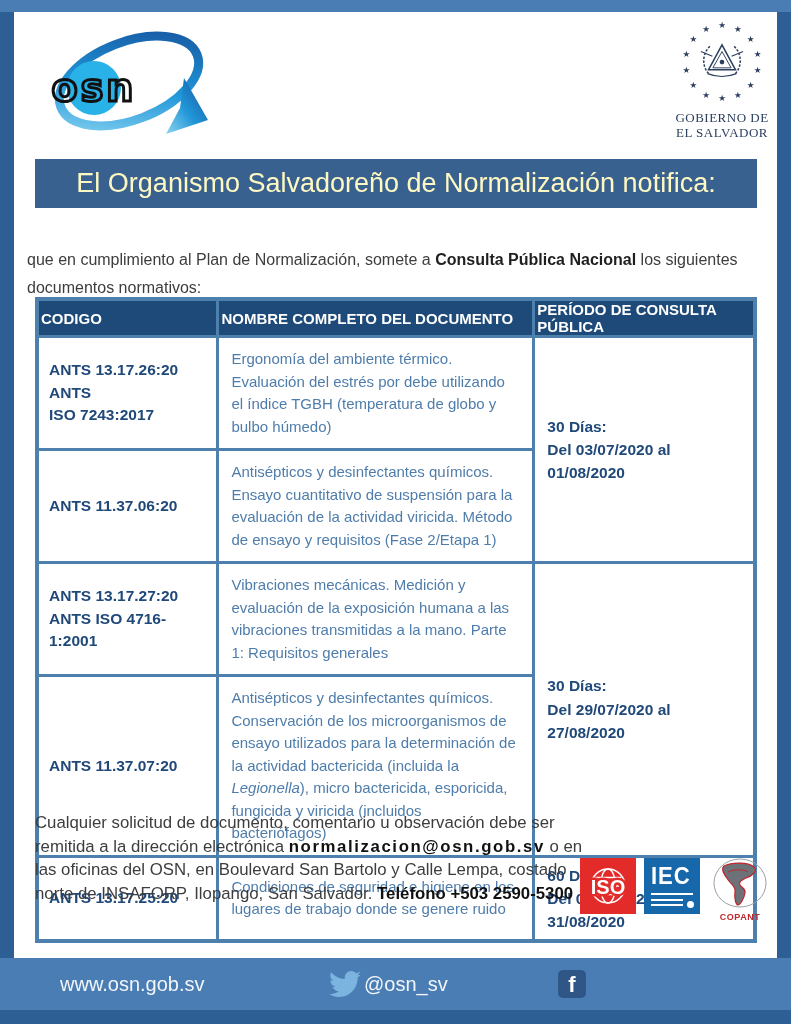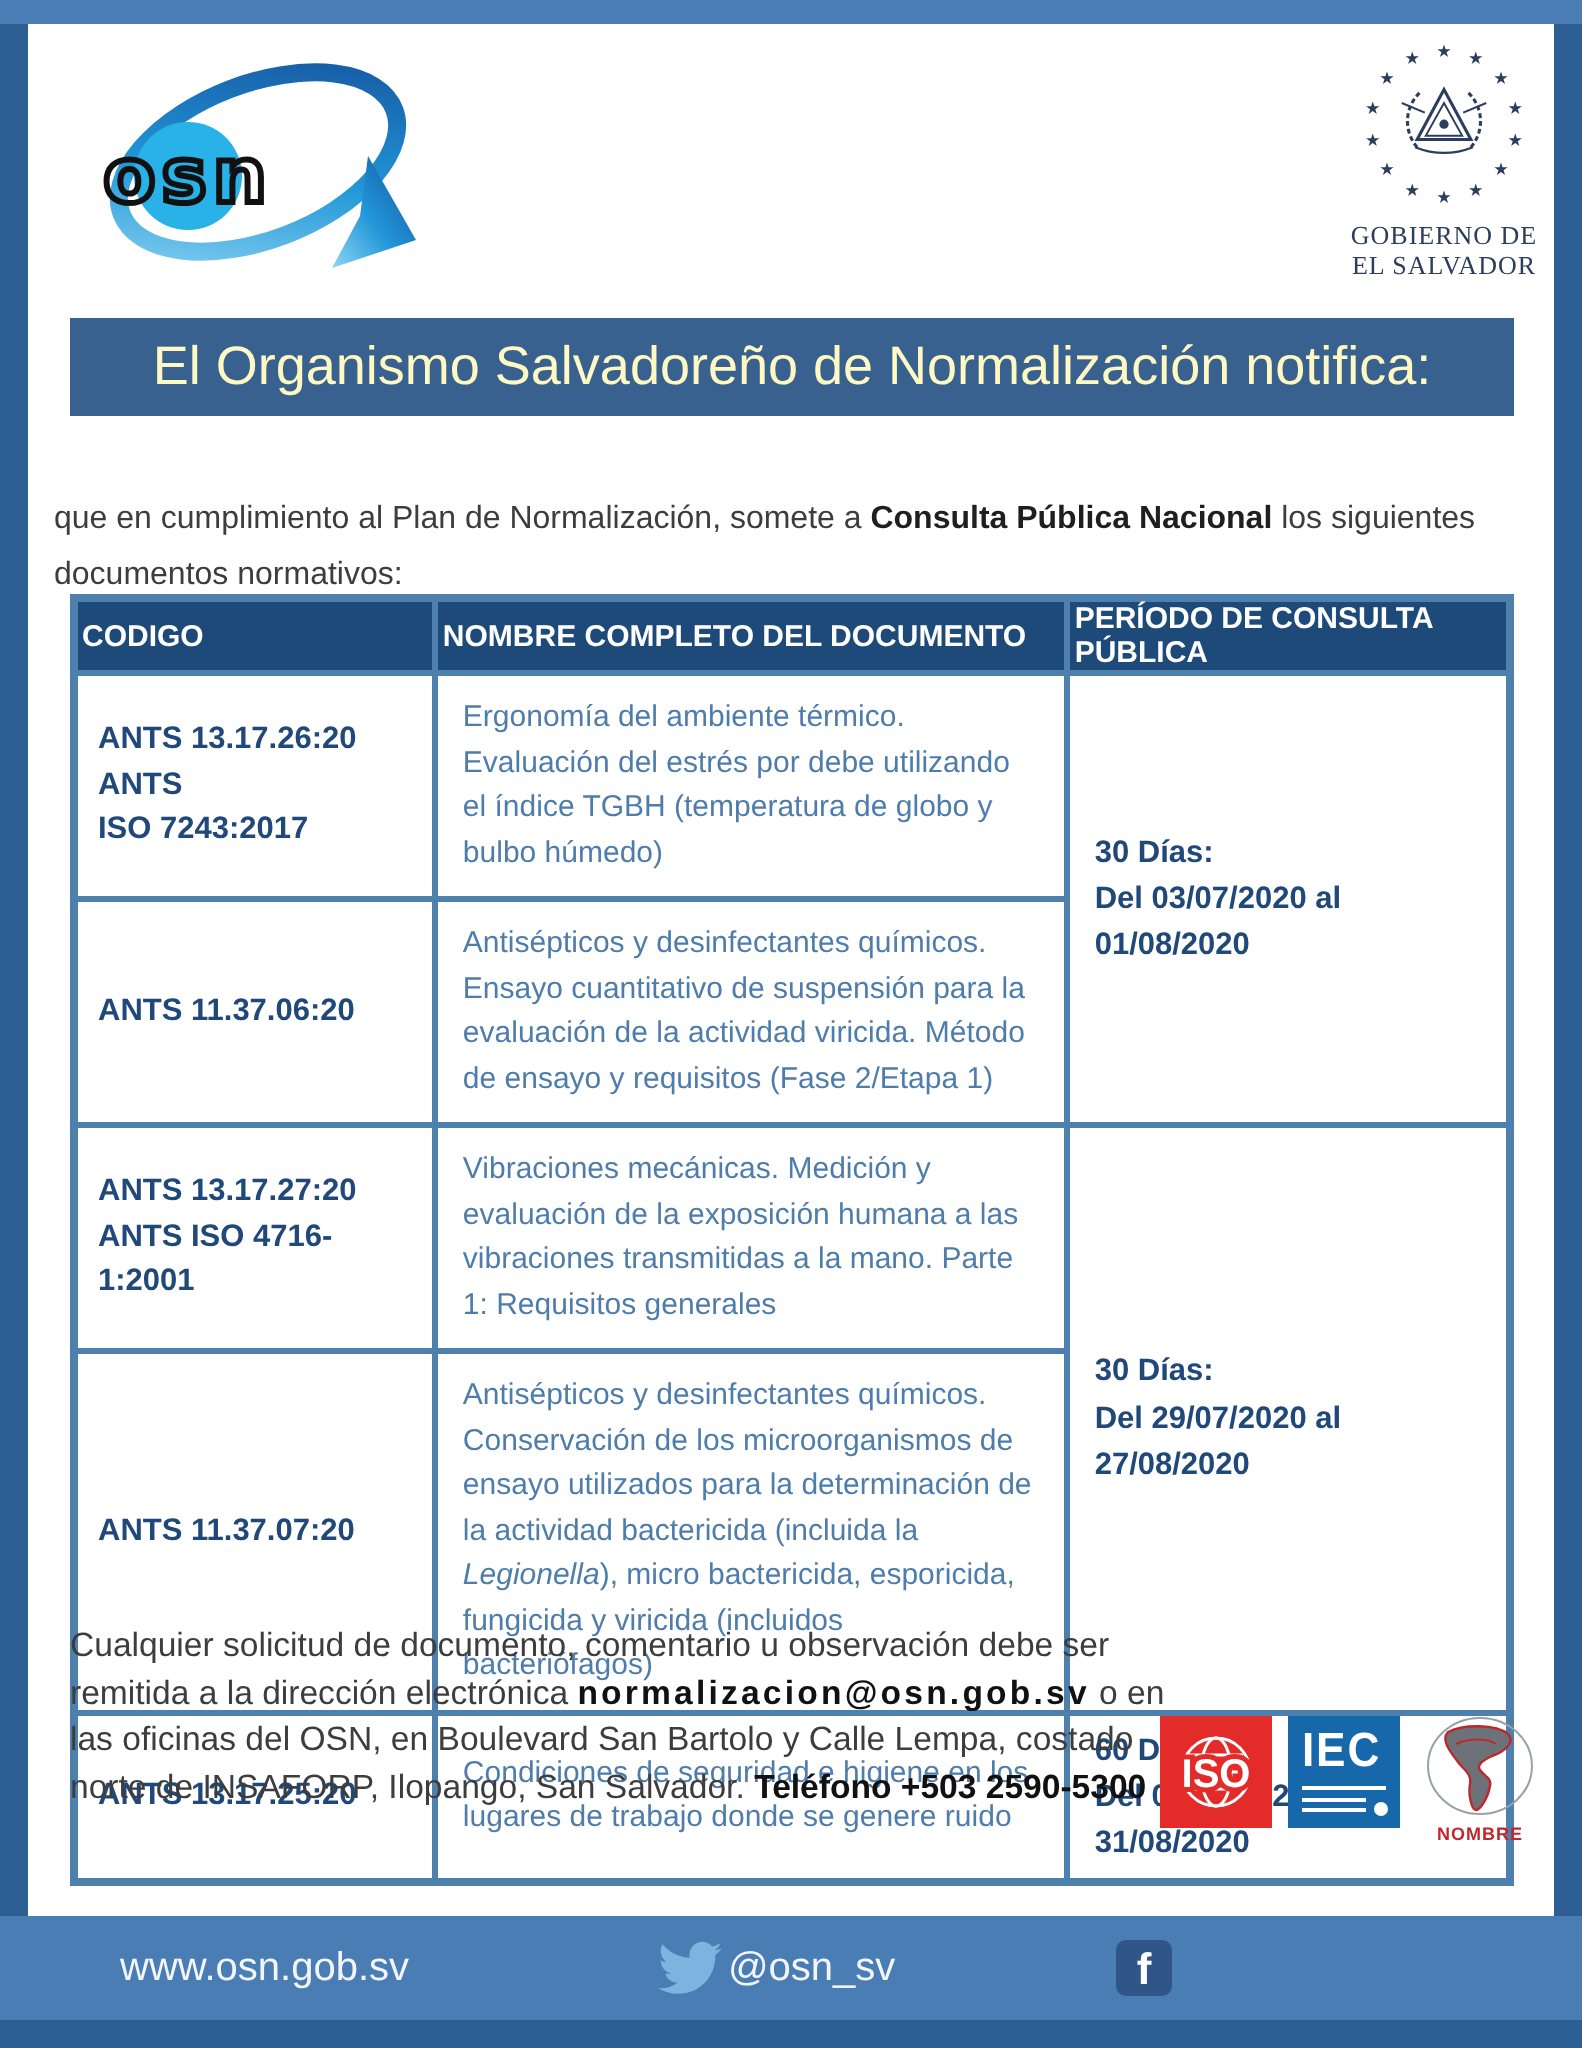--- a/index.html
+++ b/index.html
@@ -209,21 +209,21 @@
       <div class="iec-line" style="top:41px;width:32px;"></div>
       <div class="iec-line" style="top:46px;width:32px;"></div>
       <div class="iec-dot"></div>
     </div>
     <div class="copant-box">
       <svg width="64" height="52" viewBox="0 0 64 52">
         <ellipse cx="32" cy="25" rx="26" ry="24" fill="none" stroke="#9aa0a6" stroke-width="1"></ellipse>
         <path d="M16,8 C24,4 40,4 46,9 C50,13 44,18 38,20 C34,22 30,24 32,27 C34,30 38,31 37,35 C36,41 32,47 30,47 C28,47 26,40 27,34 C28,29 24,27 21,23 C18,19 12,12 16,8 Z" fill="#6d7278" stroke="#c0272d" stroke-width="1.2"></path>
         <path d="M20,14 C26,11 36,11 40,14" fill="none" stroke="#c0272d" stroke-width="1"></path>
       </svg>
-      <div class="copant-label">NOMBRE</div>
+      <div class="copant-label">COPANT</div>
     </div>
   </div>
 
   <div class="bottom-bar"></div>
   <div class="bb-site">www.osn.gob.sv</div>
   <div class="bb-tw">
     <svg width="38" height="32" viewBox="0 0 24 24">
       <path fill="#7ab4df" d="M24 4.6c-.9.4-1.8.6-2.8.8 1-.6 1.8-1.6 2.2-2.7-1 .6-2 1-3.1 1.2C19.4 2.9 18.1 2.2 16.7 2.2c-2.7 0-4.9 2.2-4.9 4.9 0 .4 0 .8.1 1.1C7.7 8 4.1 6 1.7 3.1c-.4.7-.7 1.6-.7 2.5 0 1.7.9 3.2 2.2 4.1-.8 0-1.6-.2-2.2-.6v.1c0 2.4 1.7 4.4 3.9 4.8-.4.1-.8.2-1.3.2-.3 0-.6 0-.9-.1.6 2 2.4 3.4 4.6 3.4-1.7 1.3-3.8 2.1-6.1 2.1-.4 0-.8 0-1.2-.1 2.2 1.4 4.8 2.2 7.5 2.2 9.1 0 14-7.5 14-14v-.6c1-.7 1.8-1.6 2.5-2.6z"></path>
     </svg>
     <span class="bb-tw-handle">@osn_sv</span>

